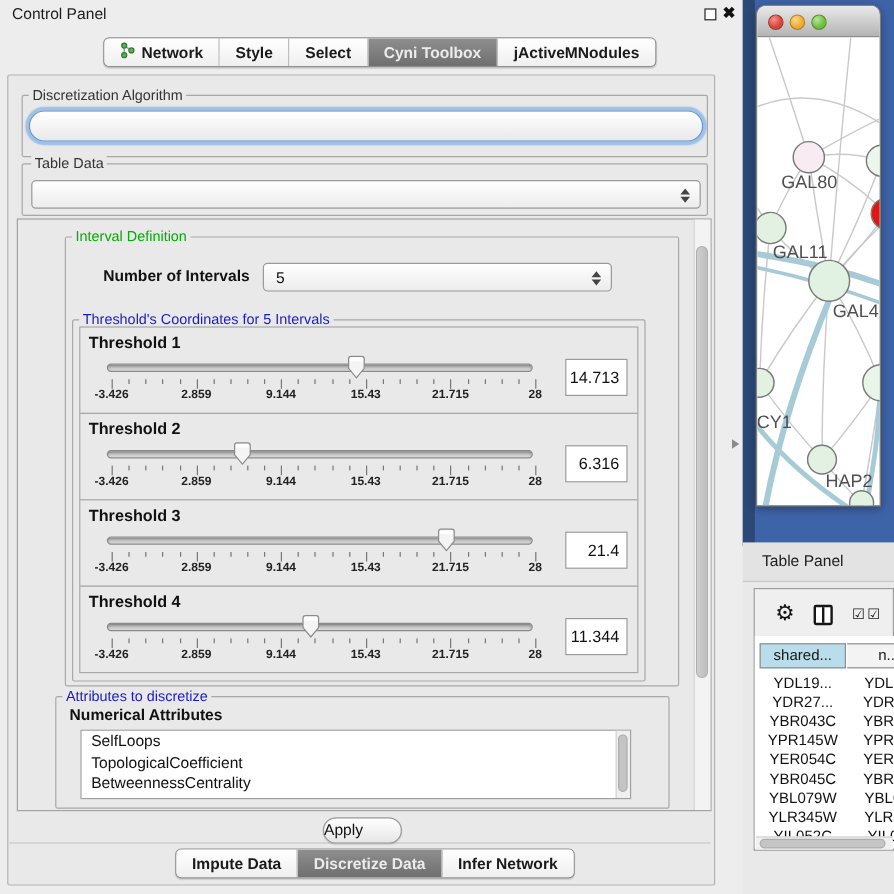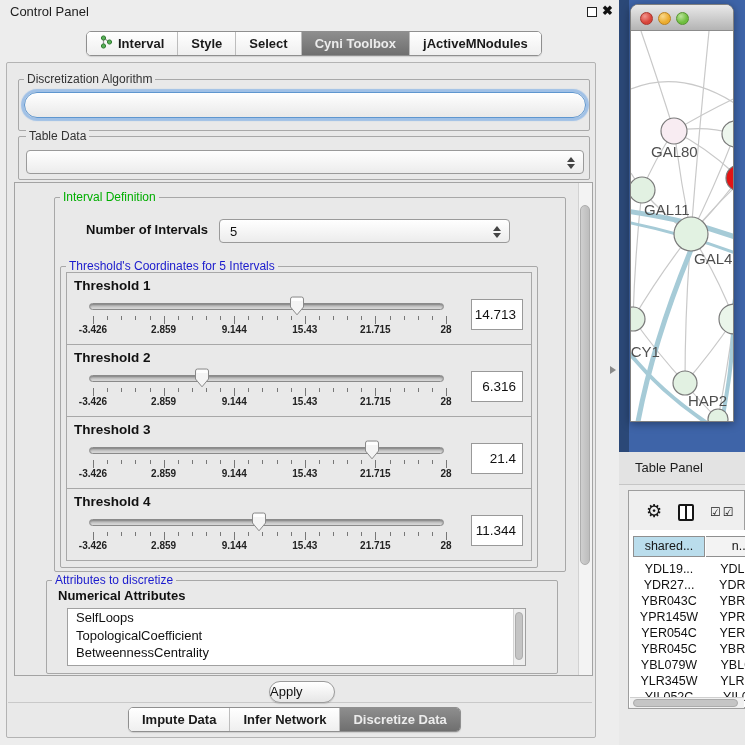--- a/index.html
+++ b/index.html
@@ -14,21 +14,21 @@
   #float-icon { left:587px; top:7px; width:10px; height:10px; border:1.5px solid #222; background:#fff; }
   #close-icon { left:602px; top:3px; font-size:13px; font-weight:bold; color:#111; }
 
   .seg-bar { display:inline-flex; height:25px; border:1px solid #8F8F8F; border-radius:5px;
              overflow:hidden; background:#fff; box-shadow:0 1px 1px rgba(0,0,0,.12); }
   .seg { display:flex; align-items:center; padding:0 13px; font-size:13px; font-weight:bold;
          color:#1a1a1a; background:linear-gradient(#ffffff,#efefef); border-left:1px solid #BDBDBD; white-space:nowrap; }
   .seg:first-child { border-left:none; }
   .seg.sel { background:linear-gradient(#8e8e8e,#6f6f6f); color:#ececec; }
   #top-tabs { left:86px; top:31px; }
-  #bottom-tabs { left:128px; top:707px;justify-content:space-between; }
+  #bottom-tabs { left:146px; top:707px;justify-content:space-between; }
   .tabicon { margin-right:5px; }
 
   #outer-panel { left:6px; top:62px; width:590px; height:676px; border:1px solid #B3B3B3;
                  background:#E9E9E9; border-radius:2px; }
   #inner-bottom-line { left:8px; top:702px; width:584px; height:1px; background:#C9C9C9; }
 
   
   .group { border:1px solid #A8A8A8; border-radius:2px; }
   .gtitle { position:absolute; font-size:12px; background:#E9E9E9; padding:0 3px; white-space:nowrap; }
   .green { color:#00AE00; } .blue { color:#1A1ACD; } .plain { color:#333; }
@@ -153,21 +153,21 @@
   <div class="abs seg-bar" id="top-tabs">
     <div class="seg">
       <span class="tabicon">
         <svg width="13" height="14" viewBox="0 0 13 14">
           <path d="M3.5,5 L3.5,9 M5,4 L8.2,6.2" stroke="#9a9a9a" stroke-width="1.2" fill="none"></path>
           <circle cx="3.5" cy="3" r="2.1" fill="#58B158" stroke="#2F7A2F"></circle>
           <circle cx="3.5" cy="11" r="2.1" fill="#58B158" stroke="#2F7A2F"></circle>
           <circle cx="9.5" cy="7" r="2.1" fill="#58B158" stroke="#2F7A2F"></circle>
         </svg>
       </span>
-      <span>Interval</span>
+      <span>Network</span>
     </div>
     <div class="seg">
       <span>Style</span>
     </div>
     <div class="seg">
       <span>Select</span>
     </div>
     <div class="seg sel">
       <span>Cyni Toolbox</span>
     </div>
@@ -403,25 +403,25 @@
     </div>
   <div class="abs" id="list-scroll"></div>
   <div class="abs" id="list-thumb"></div>
 
   <div class="abs" id="apply-btn">Apply</div>
 
   <div class="abs seg-bar" id="bottom-tabs">
     <div class="seg">
       <span>Impute Data</span>
     </div>
+    <div class="seg sel">
+      <span>Discretize Data</span>
+    </div>
     <div class="seg">
       <span>Infer Network</span>
-    </div>
-    <div class="seg sel">
-      <span>Discretize Data</span>
     </div>
   </div>
 
 
   <div class="abs" id="splitter-arrow"></div>
 
   <div class="abs" id="blue-bg"></div>
   <div class="abs" id="blue-strip"></div>
 
   <div class="abs" id="net-window">

